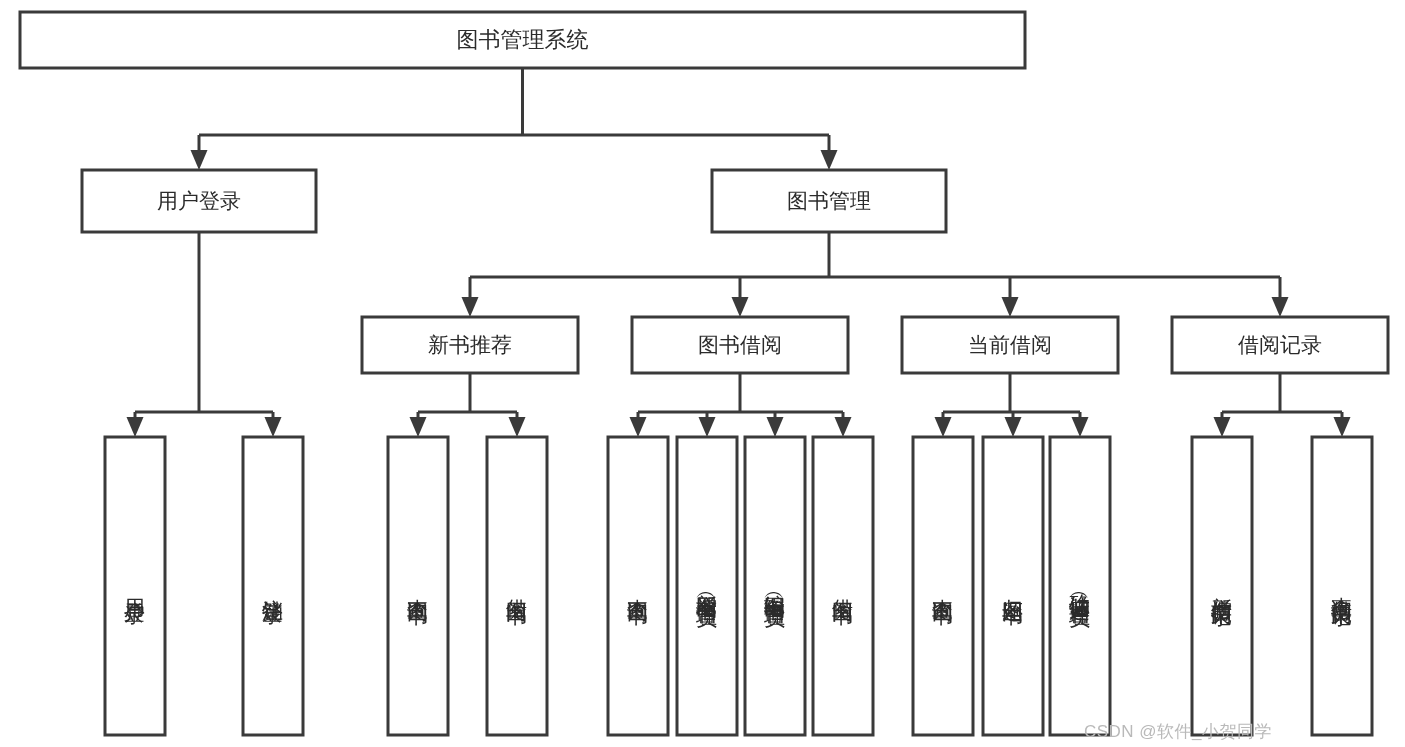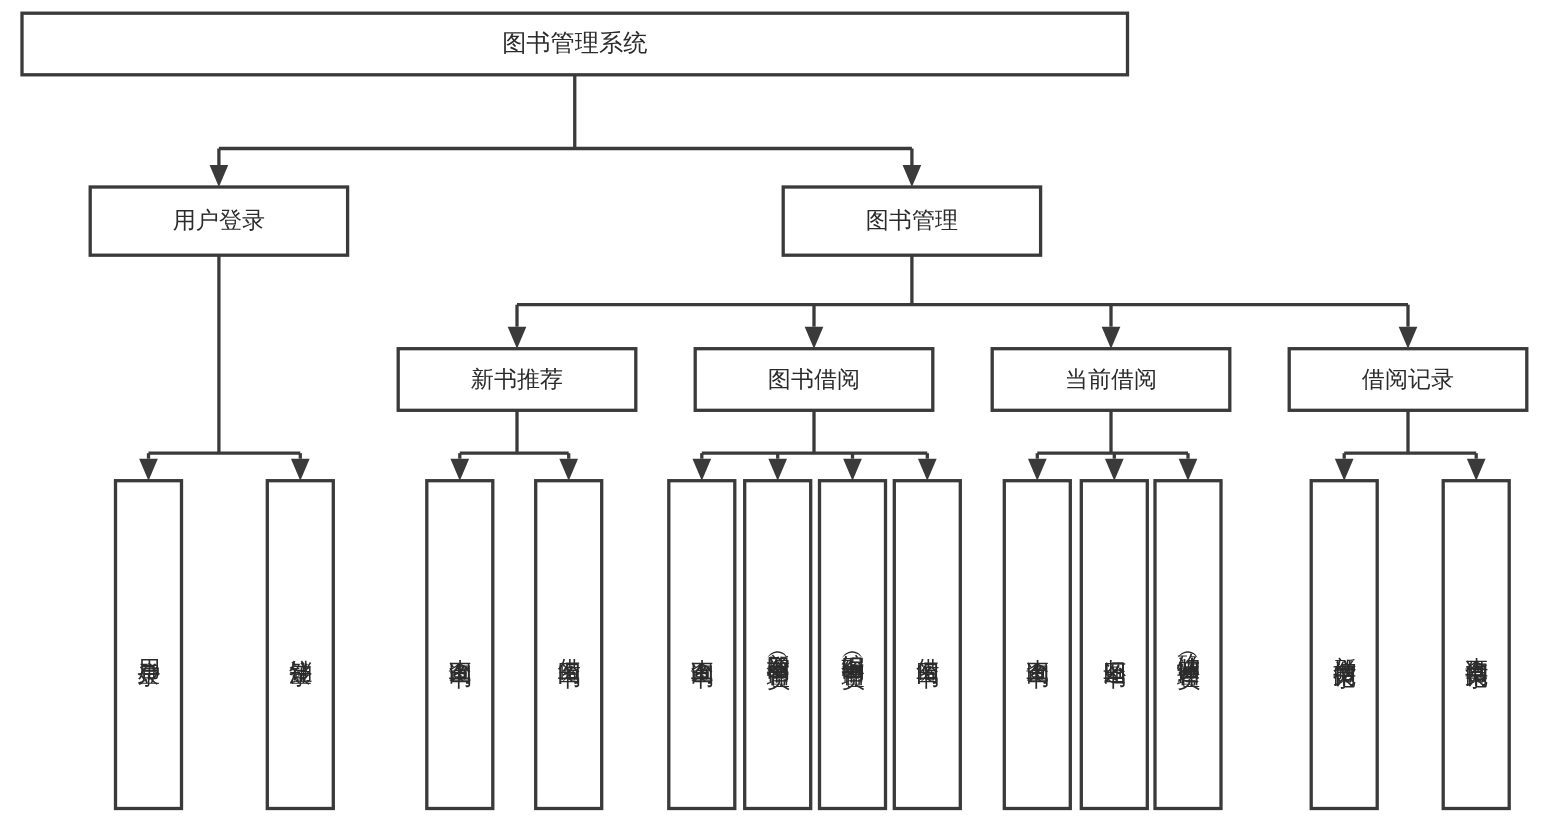--- a/index.html
+++ b/index.html
@@ -144,13 +144,14 @@
       <div class="leaf-label" style="left: 677px; top: 437px; width: 60px; height: 298px;">新增图书（管理员）</div>
       <div class="leaf-label" style="left: 745px; top: 437px; width: 60px; height: 298px;">编辑图书（管理员）</div>
       <div class="leaf-label" style="left: 813px; top: 437px; width: 60px; height: 298px;">借阅图书</div>
       <div class="leaf-label" style="left: 913px; top: 437px; width: 60px; height: 298px;">查询图书</div>
       <div class="leaf-label" style="left: 983px; top: 437px; width: 60px; height: 298px;">归还图书</div>
       <div class="leaf-label" style="left: 1050px; top: 437px; width: 60px; height: 298px;">确认归还（管理员）</div>
       <div class="leaf-label" style="left: 1192px; top: 437px; width: 60px; height: 298px;">新增借阅记录</div>
       <div class="leaf-label" style="left: 1312px; top: 437px; width: 60px; height: 298px;">查询借阅记录</div>
     </div>
 
+  <div class="watermark">CSDN @软件_小贺同学</div>
 </div>
 
 </body></html>

